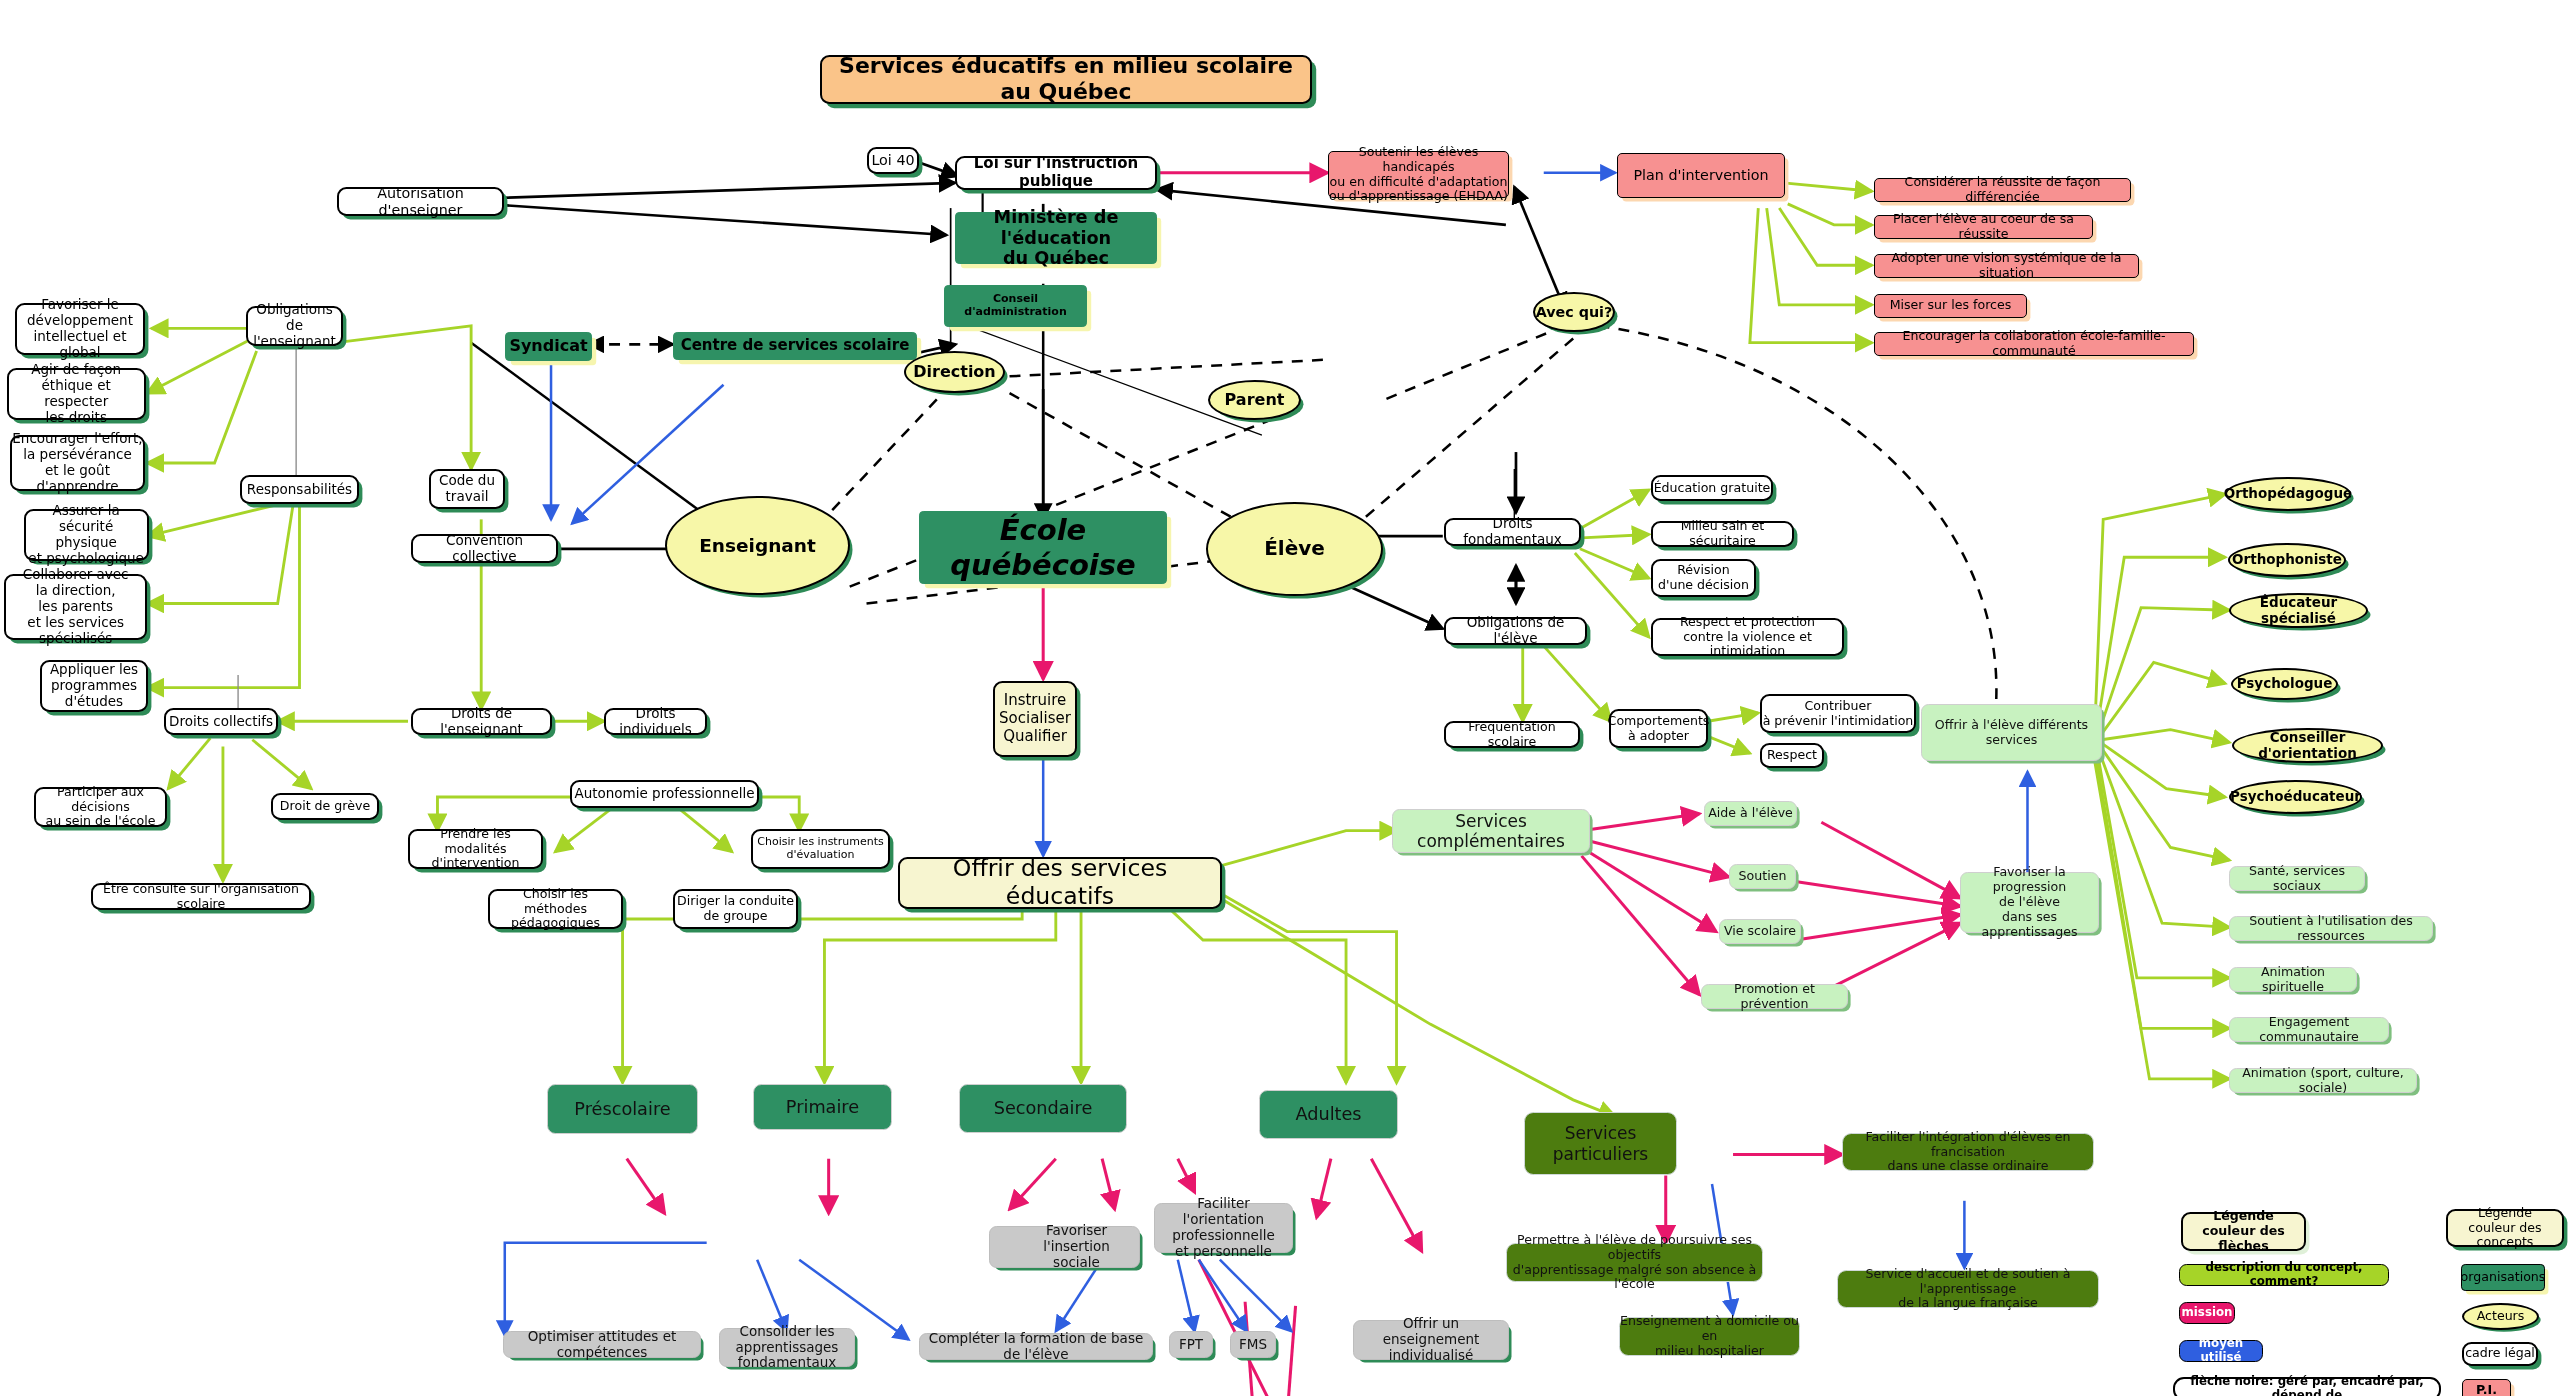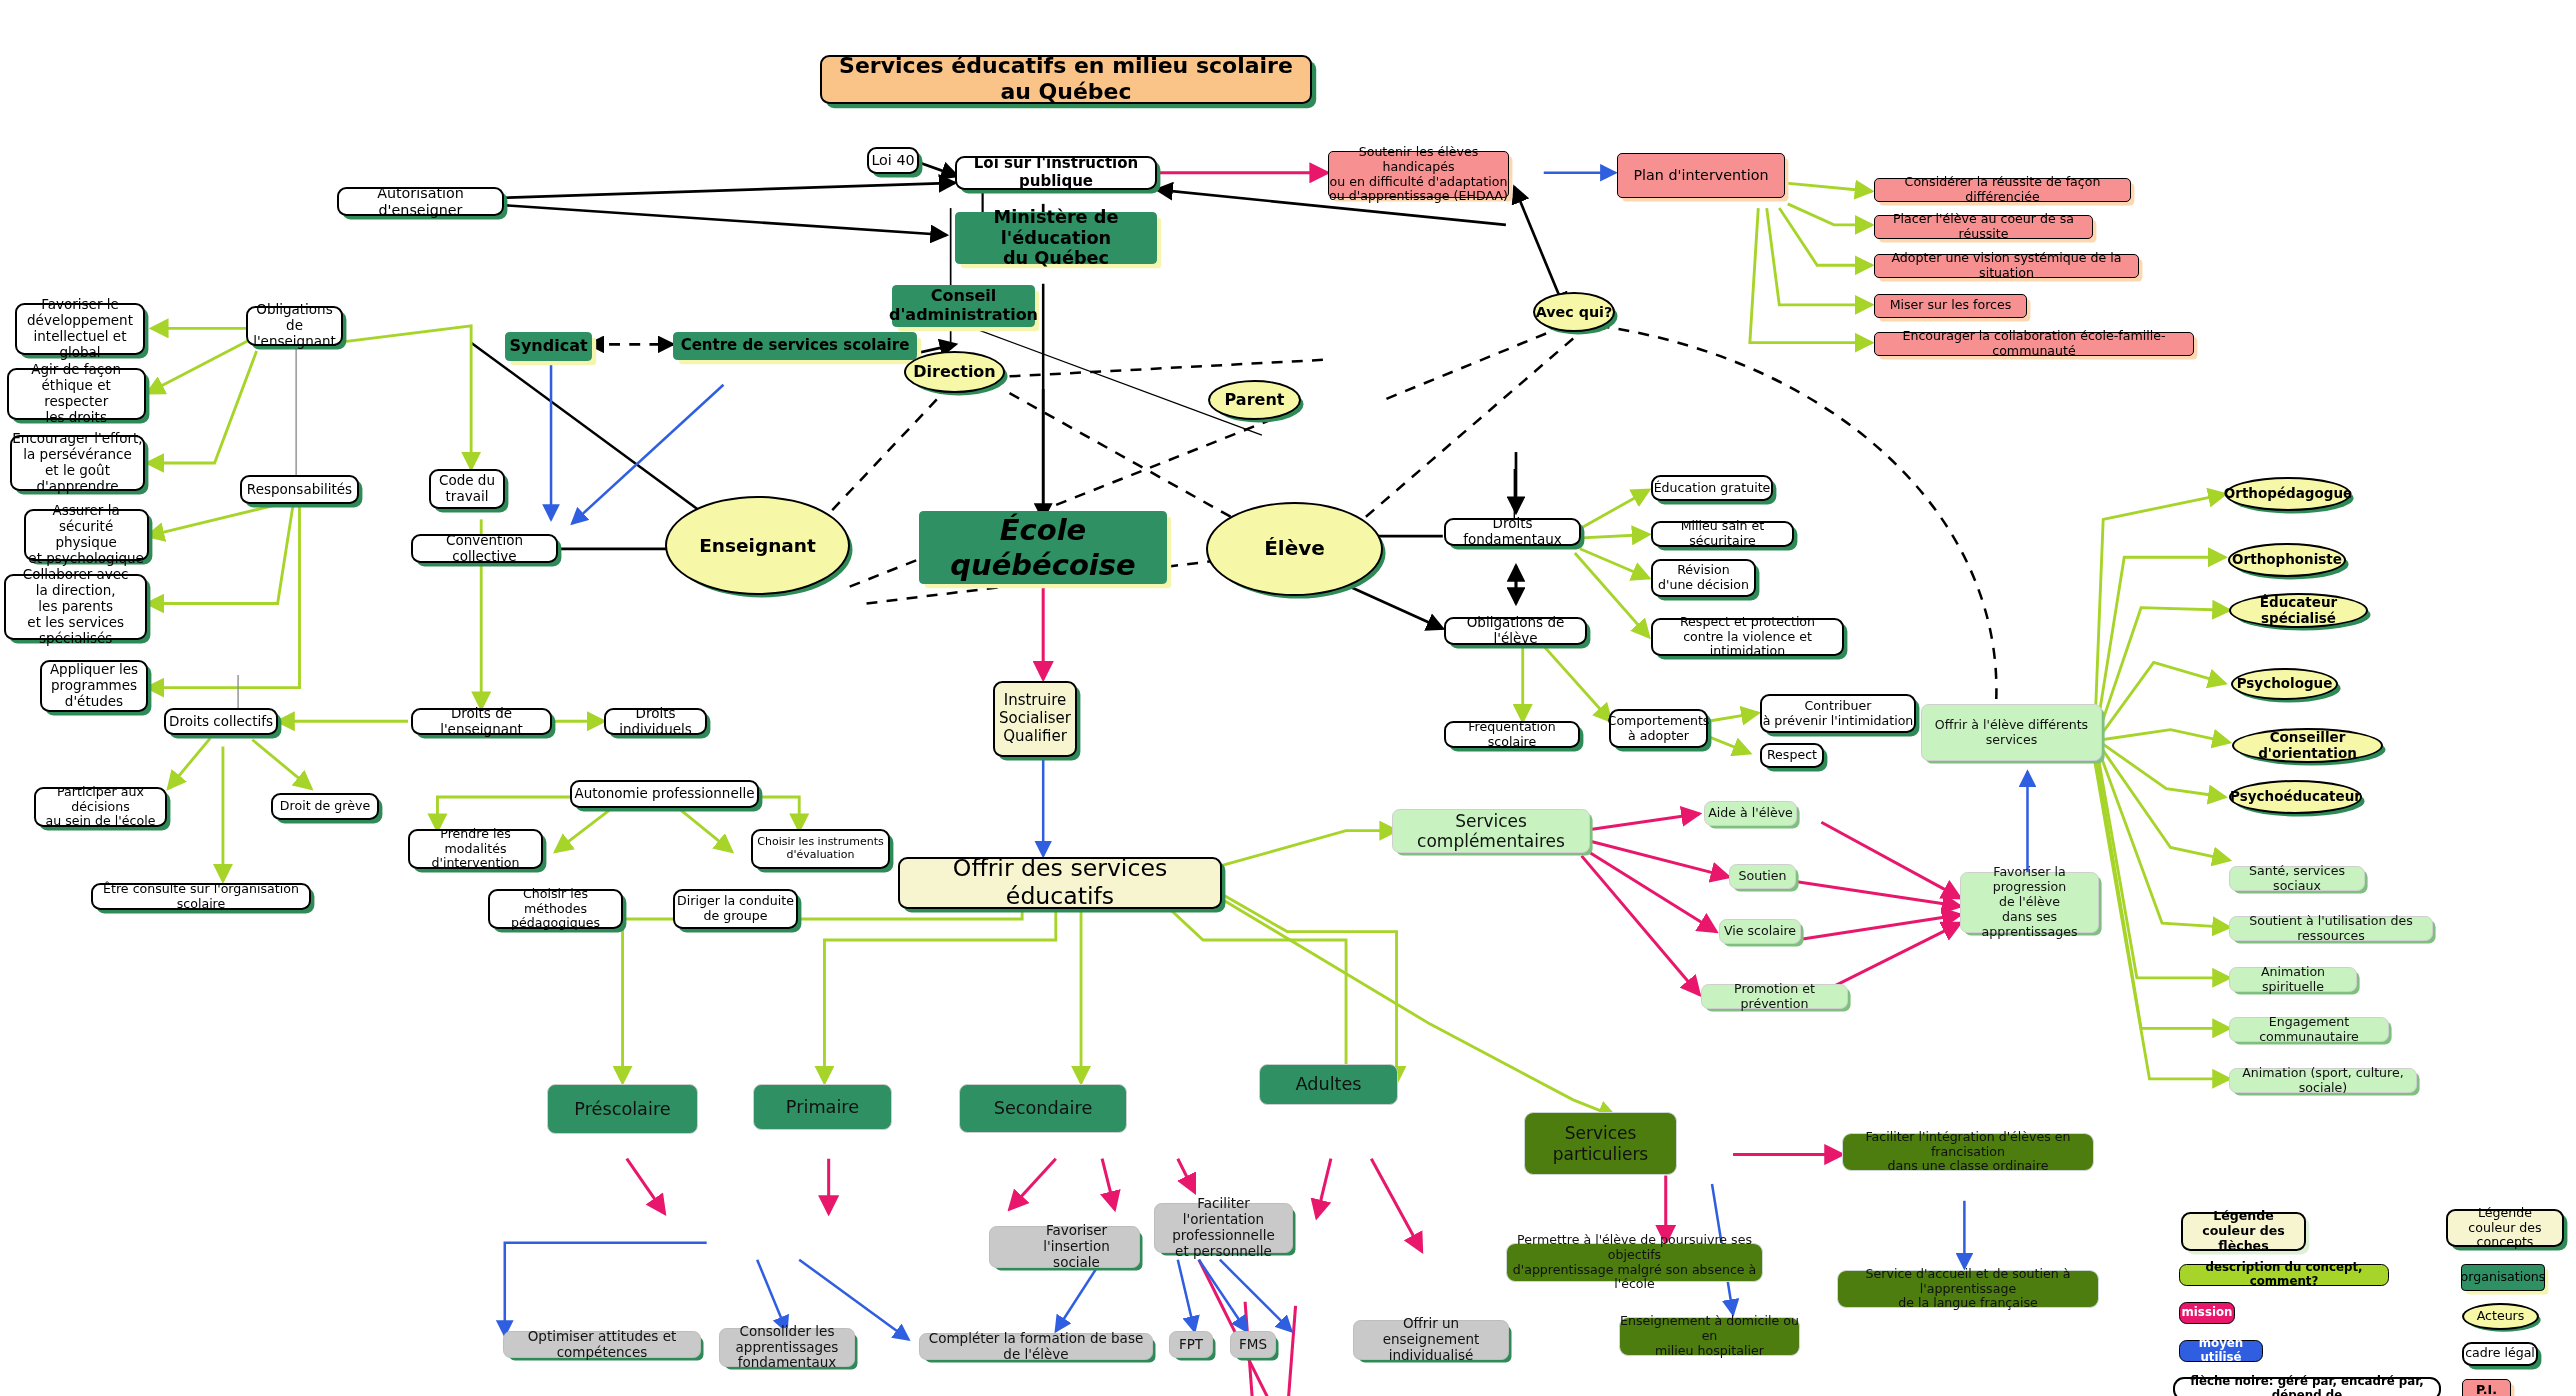--- a/index.html
+++ b/index.html
@@ -244,21 +244,21 @@
     </div>
 
   <div class="node org" style="left:505px;top:284px;width:87px;height:29.4px;font-size:16px;">
     <span>Syndicat</span>
     </div>
 
   <div class="node org" style="left:673px;top:284px;width:244px;height:28px;font-size:15px;">
     <span>Centre de services scolaire</span>
     </div>
 
-  <div class="node org" style="left:892px;top:237px;width:143px;height:42px;font-size:16px;">
+  <div class="node org" style="left:944px;top:237px;width:143px;height:42px;font-size:11px;">
     <span>Conseil
 d'administration</span>
     </div>
 
   <div class="node actor" style="left:904px;top:303px;width:101px;height:42px;font-size:16px;">
     <span>Direction</span>
     </div>
 
   <div class="node actor" style="left:1208px;top:332px;width:93px;height:40px;font-size:16px;">
     <span>Parent</span>
@@ -515,21 +515,21 @@
 
   <div class="node level" style="left:547px;top:1036px;width:151px;height:50px;font-size:17.7px;">
     <span>Préscolaire</span>
     </div>
   <div class="node level" style="left:753px;top:1036px;width:139px;height:46px;font-size:17.7px;">
     <span>Primaire</span>
     </div>
   <div class="node level" style="left:959px;top:1036px;width:168px;height:49px;font-size:17.7px;">
     <span>Secondaire</span>
     </div>
-  <div class="node level" style="left:1259px;top:1016px;width:139px;height:41px;font-size:17.7px;">
+  <div class="node level" style="left:1259px;top:1042px;width:139px;height:49px;font-size:17.7px;">
     <span>Adultes</span>
     </div>
 
   <div class="node grey" style="left:989px;top:1178px;width:151px;height:42px;font-size:13.5px;padding-left:24px;">
     <span>Favoriser l'insertion
 sociale</span>
     </div>
   <div class="node grey" style="left:1154px;top:1155px;width:139px;height:50px;font-size:13.5px;">
     <span>Faciliter l'orientation
 professionnelle

